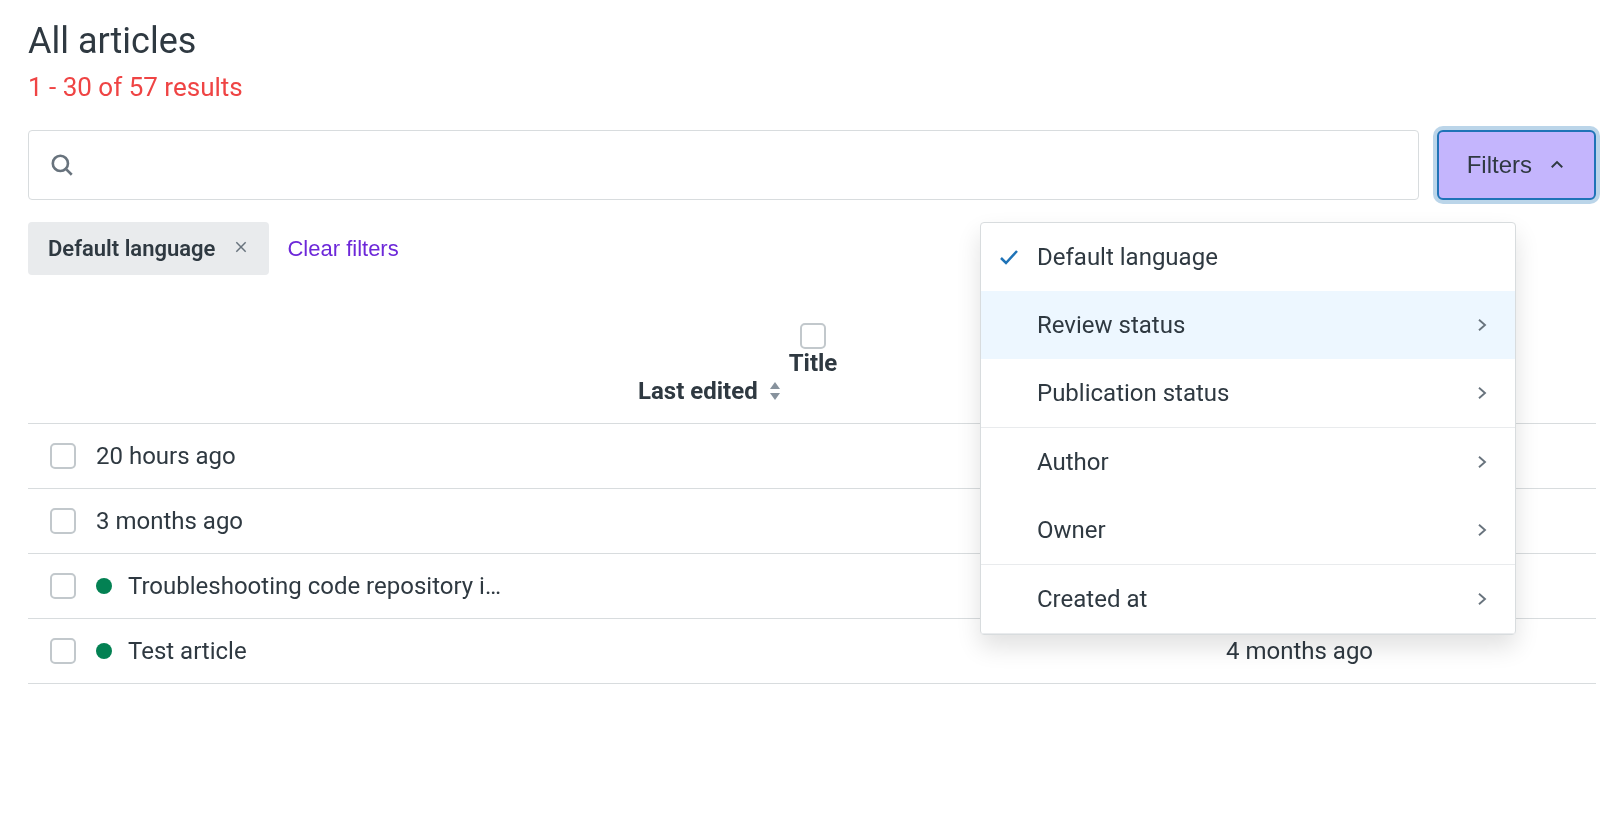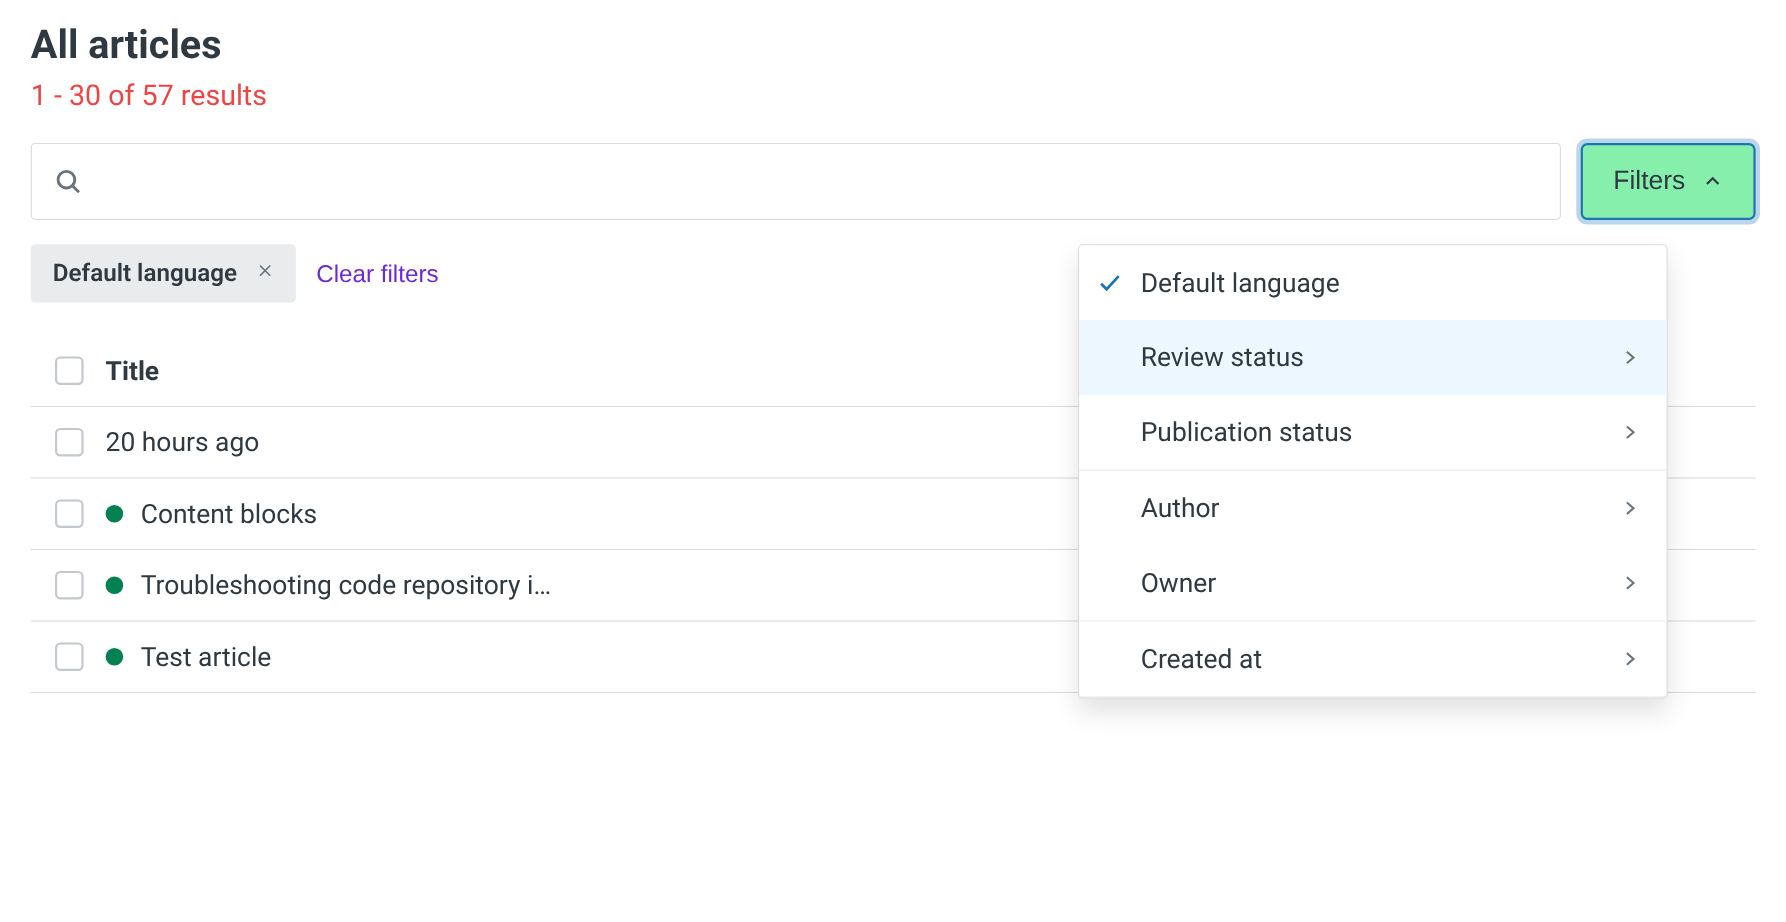--- a/index.html
+++ b/index.html
@@ -8,21 +8,21 @@
       padding: 0;
     }
     body {
       font-family: -apple-system, BlinkMacSystemFont, "Segoe UI", Roboto, Helvetica, Arial, sans-serif;
       color: #2F3941;
       background: #fff;
       padding: 20px 28px;
     }
     .page-title {
       font-size: 36px;
-      font-weight: 700;
+      font-weight: 400;
       color: #2F3941;
       margin-bottom: 10px;
     }
     .results-count {
       font-size: 26px;
       color: #ef4444;
       font-weight: 400;
       margin-bottom: 28px;
     }
     .search-filter-row {
@@ -56,21 +56,21 @@
     .filters-button {
       display: flex;
       align-items: center;
       gap: 16px;
       border: 2px solid #1F73B7;
       border-radius: 6px;
       padding: 16px 28px;
       height: 70px;
       font-size: 24px;
       color: #2F3941;
-      background: #86efac;
+      background: #c4b5fd;
       cursor: pointer;
       box-shadow: 0 0 0 4px rgba(31,115,183,0.3);
       position: relative;
       text-align: center;
     }
     .chevron-up-icon {
       width: 18px;
       height: 18px;
       color: #2F3941;
     }
@@ -108,20 +108,21 @@
     }
     .table-header, .table-row {
       display: flex;
       align-items: center;
       border-bottom: 1px solid #D8DCDE;
       padding: 18px 0 18px 22px;
     }
     .table-header {
       font-weight: 700;
       font-size: 24px;
+      flex-direction: column;
     }
     .table-row {
       font-size: 24px;
     }
     .col-checkbox {
       width: 46px;
       display: flex;
       align-items: center;
     }
     .checkbox {
@@ -268,24 +269,20 @@
       <div class="table-row">
         <div class="col-checkbox">
           <div class="checkbox"></div>
         </div>
         <div class="col-edited">20 hours ago</div>
       </div>
       <div class="table-row">
         <div class="col-checkbox">
           <div class="checkbox"></div>
         </div>
-        <div class="col-title">
-          <div class="status-dot" style="background: rgb(3, 129, 83);"></div>
-          <span class="col-title-text">Content blocks</span>
-        </div>
         <div class="col-edited">3 months ago</div>
       </div>
       <div class="table-row">
         <div class="col-checkbox">
           <div class="checkbox"></div>
         </div>
         <div class="col-title">
           <div class="status-dot" style="background: rgb(3, 129, 83);"></div>
           <span class="col-title-text">Troubleshooting code repository i…</span>
         </div>

